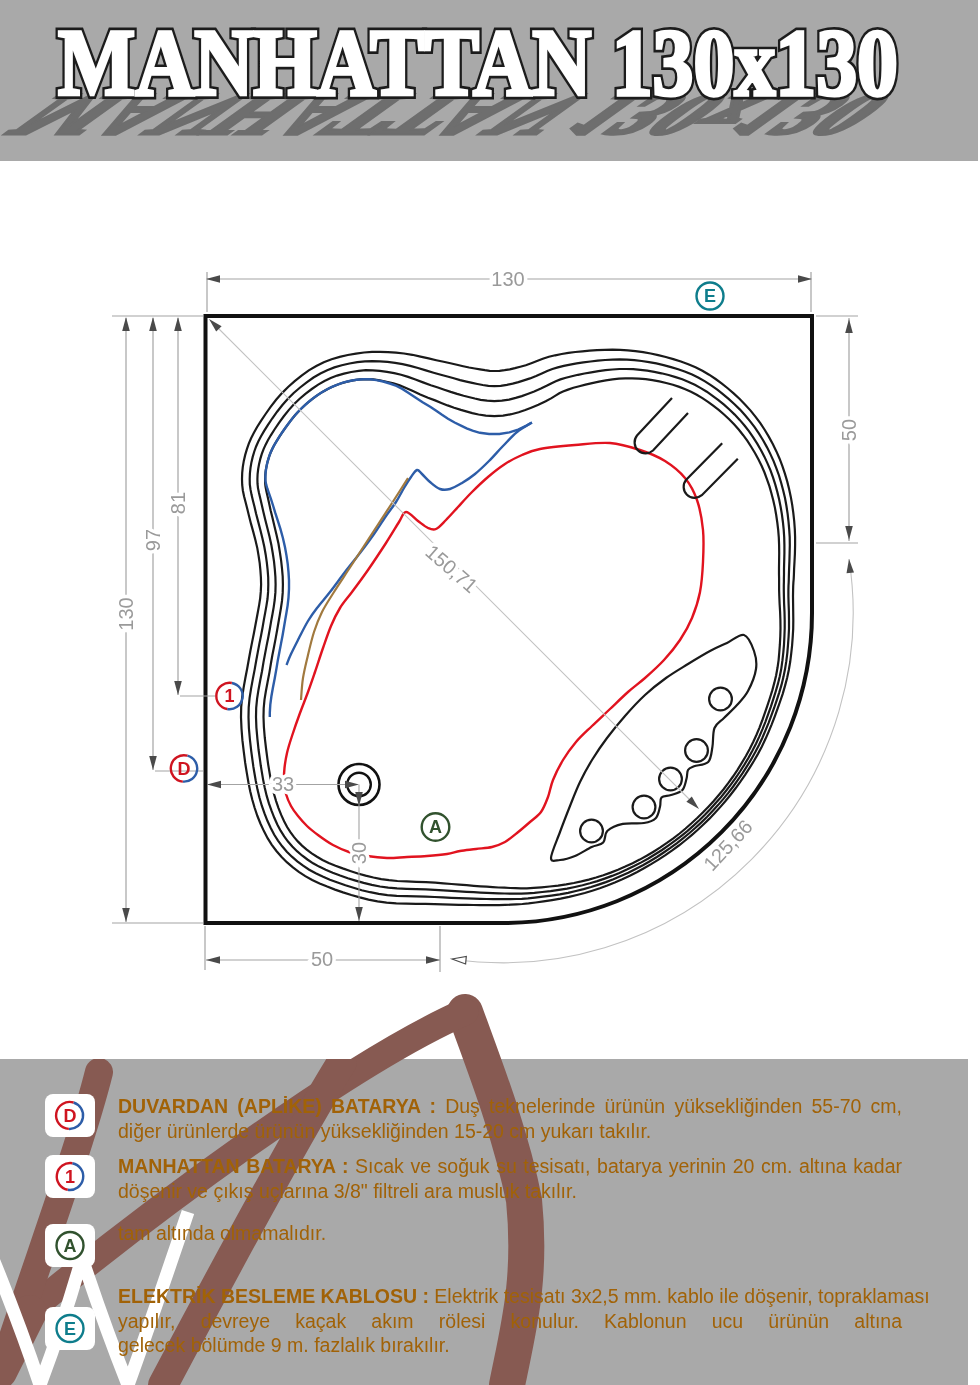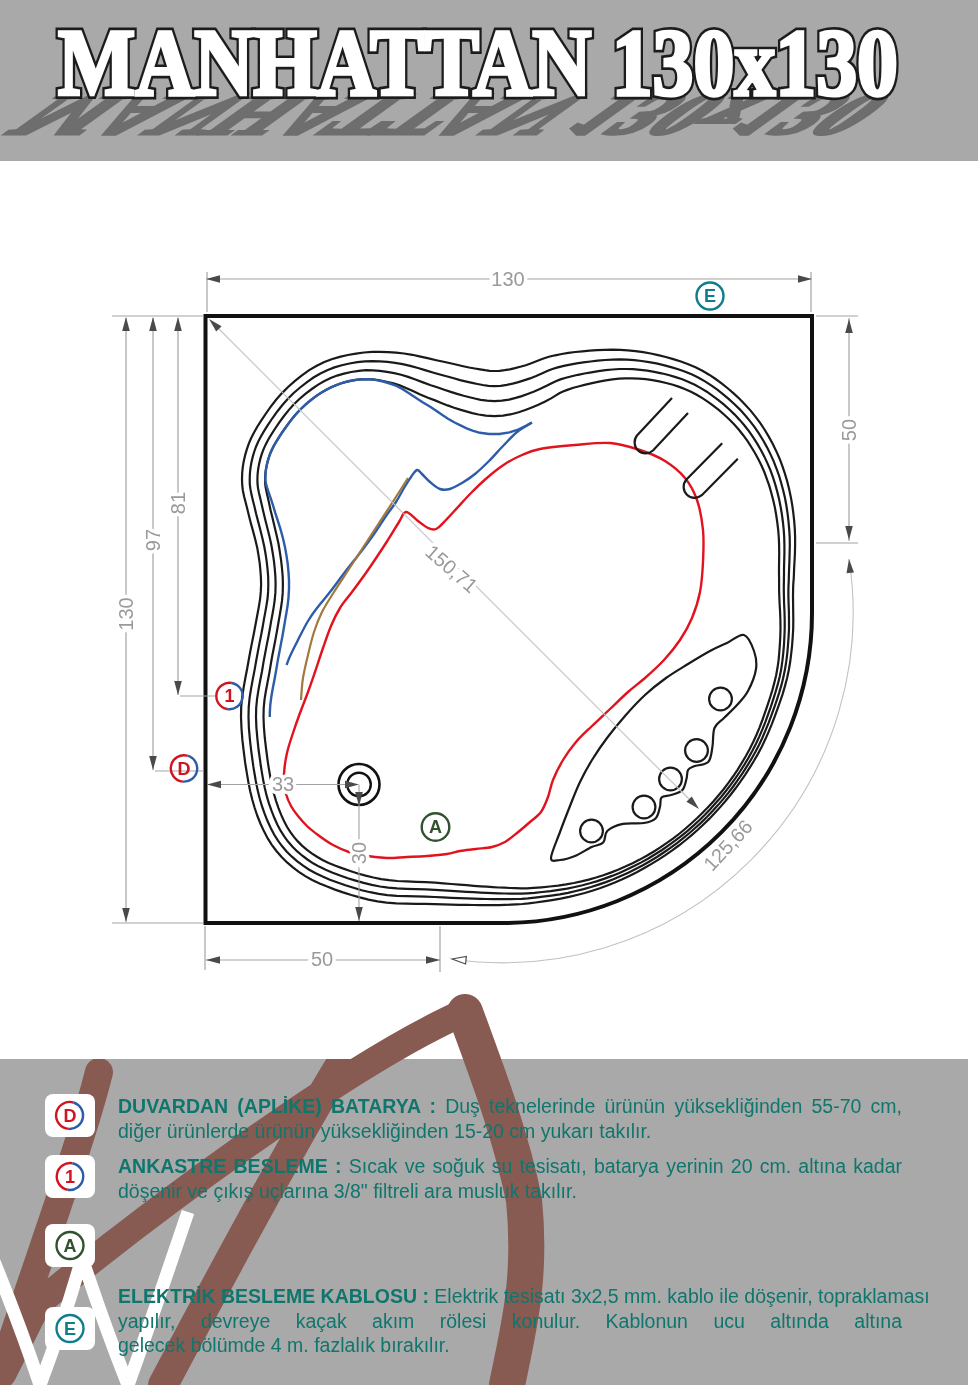--- a/index.html
+++ b/index.html
@@ -1,15 +1,15 @@
 <!DOCTYPE html>
 <html><head><meta charset="utf-8"><style>
 html,body{margin:0;padding:0;width:980px;height:1385px;background:#fff;overflow:hidden;font-family:"Liberation Sans",sans-serif}
 .abs{position:absolute}
-.note{position:absolute;left:118px;width:784px;color:#0f766e;font-size:19.5px;line-height:24.6px}
+.note{position:absolute;left:118px;width:784px;color:#a16207;font-size:19.5px;line-height:24.6px}
 .j{text-align:justify;text-align-last:justify;white-space:nowrap}
 .box{position:absolute;left:45px;width:50px;height:43px;background:#fff;border-radius:8px}
 b{font-weight:bold}
 </style></head><body>
 
 <div style="position:absolute;left:0;top:0;width:978px;height:161px;background:#a9a9a9"></div>
 <svg width="980" height="1385" viewBox="0 0 980 1385" style="position:absolute;left:0;top:0">
 
 <g transform="matrix(1,0,0.86,-0.62,-81.7,154)">
 <text x="478" y="95" font-family="Liberation Serif" font-weight="bold" font-size="95" fill="#6e6e6e" stroke="#6e6e6e" stroke-width="6" paint-order="stroke" text-anchor="middle" textLength="840" lengthAdjust="spacingAndGlyphs">MANHATTAN 130x130</text>
@@ -177,23 +177,24 @@
       <circle cx="25" cy="21.5" r="13.5" fill="none" stroke="#0e7d8c" stroke-width="2.4"></circle>
       <text x="25" y="27.5" font-size="18" font-weight="bold" fill="#0e7d8c" text-anchor="middle" font-family="Liberation Sans">E</text>
     </svg></div>
 
 <div class="note" style="top:1094px">
     <div class="j"><b>DUVARDAN (APLİKE) BATARYA :</b> Duş teknelerinde ürünün yüksekliğinden 55-70 cm,</div>
     <div>diğer ürünlerde ürünün yüksekliğinden 15-20 cm yukarı takılır.</div>
   </div>
 
 <div class="note" style="top:1154px">
-    <div class="j"><b>ANKASTRE BESLEME :</b> Sıcak ve soğuk su tesisatı, batarya yerinin 20 cm. altına kadar</div>
+    <div class="j"><b>MANHATTAN BATARYA :</b> Sıcak ve soğuk su tesisatı, batarya yerinin 20 cm. altına kadar</div>
     <div>döşenir ve çıkış uçlarına 3/8" filtreli ara musluk takılır.</div>
   </div>
 
 <div class="note" style="top:1221px">
+    <div>tam altında olmamalıdır.</div>
   </div>
 
 <div class="note" style="top:1284px">
     <div class="j"><b>ELEKTRİK BESLEME KABLOSU :</b> Elektrik tesisatı 3x2,5 mm. kablo ile döşenir, topraklaması</div>
-    <div class="j">yapılır, devreye kaçak akım rölesi konulur. Kablonun ucu altında altına</div>
-    <div>gelecek bölümde 4 m. fazlalık bırakılır.</div>
+    <div class="j">yapılır, devreye kaçak akım rölesi konulur. Kablonun ucu ürünün altına</div>
+    <div>gelecek bölümde 9 m. fazlalık bırakılır.</div>
   </div>
 </body></html>

